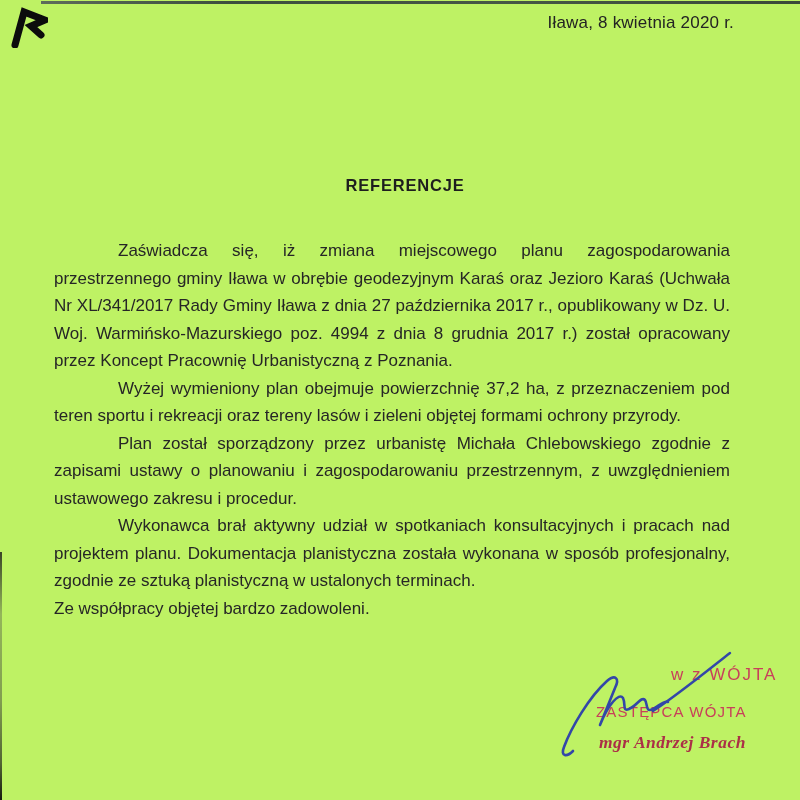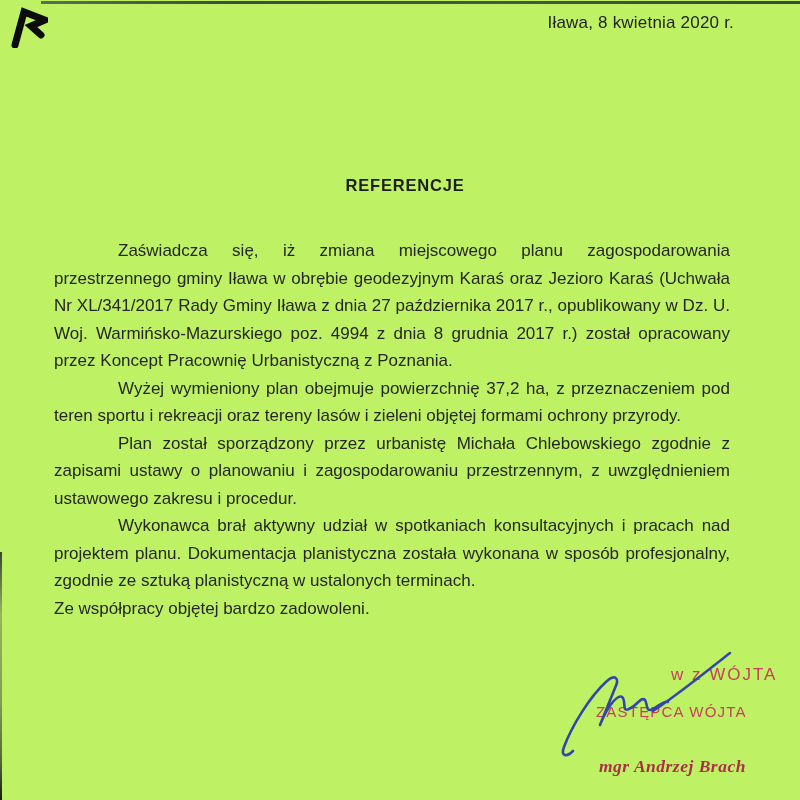--- a/index.html
+++ b/index.html
@@ -47,21 +47,21 @@
   
   .stamp1{
     position:absolute;top:665px;left:628px;
     font-size:17px;letter-spacing:2px;color:var(--stamp-red,#c8405a);margin-left:43px;
   }
   .stamp2{
     position:absolute;top:703px;left:596px;
     font-size:15px;letter-spacing:1.2px;color:var(--stamp-red,#c8405a);
   }
   .signer{
-    position:absolute;top:756px;left:599px;
+    position:absolute;top:732px;left:599px;
     font-family:"Liberation Serif",serif;font-style:italic;font-weight:bold;
     font-size:17.5px;letter-spacing:.5px;color:var(--name-red,#ab2f47);text-align:right;
   }
   .sig-svg{position:absolute;left:545px;top:645px;width:200px;height:130px;}
 </style>
 </head>
 <body>
 
 <div id="page">
 

